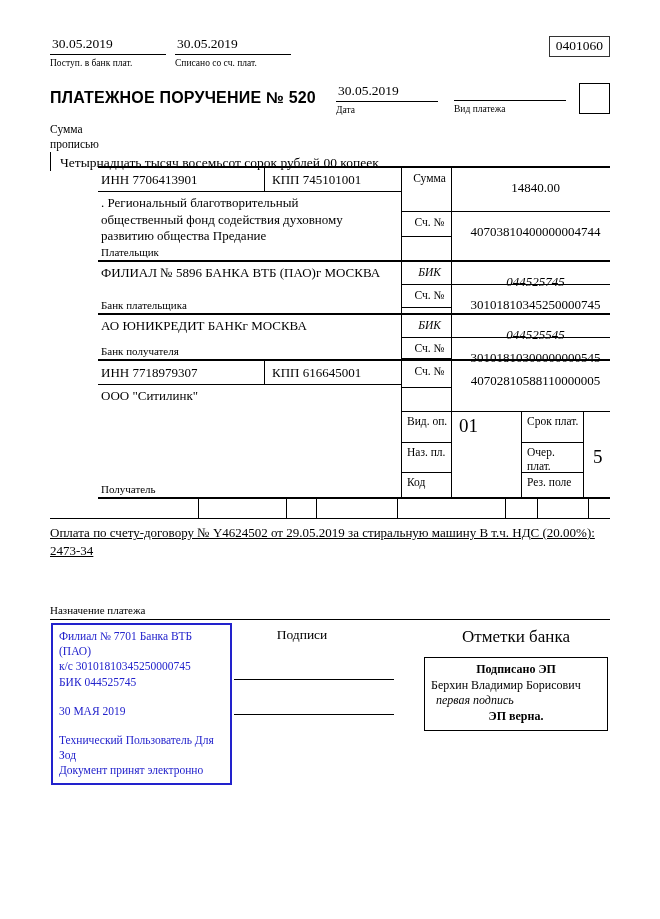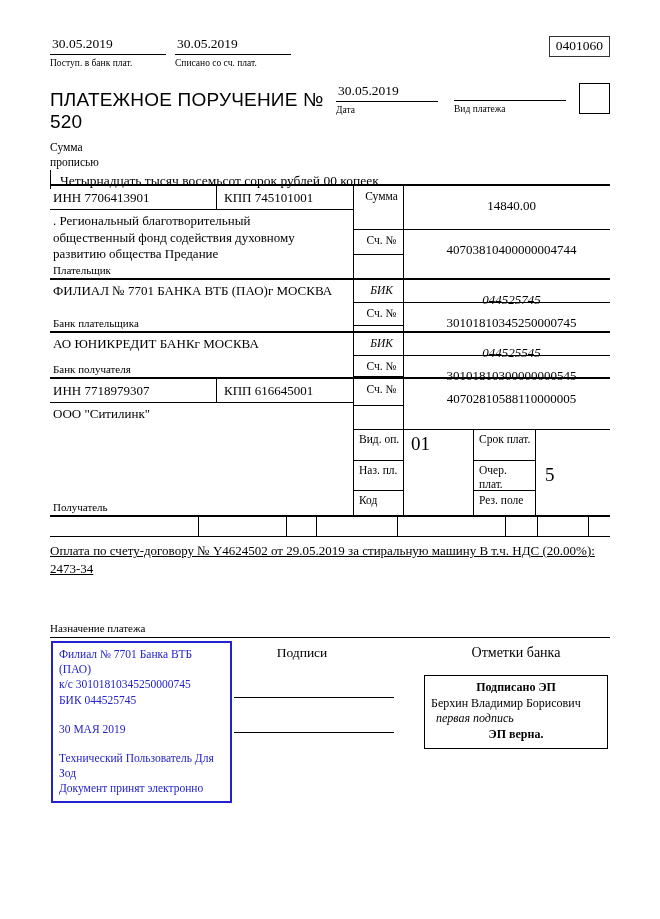--- a/index.html
+++ b/index.html
@@ -14,33 +14,33 @@
 
   
   .toprow { display:flex; align-items:flex-start; }
   .datefield { width:116px; margin-right:9px; }
   .dval { font-size:13.5px; padding:0 2px 2px 2px; border-bottom:1.5px solid #000; }
   .dlab { font-size:9.5px; padding-top:3px; }
   .formcode { margin-left:auto; border:1.5px solid #333; padding:1px 6px 2px 6px; font-size:13.5px; }
 
   
   .titlerow { display:flex; margin-top:15px; align-items:flex-start; }
-  .title { width:286px; font-family:"Liberation Sans", sans-serif; font-weight:normal; font-size:19px; padding-top:6px; letter-spacing:.2px; }
+  .title { width:286px; font-family:"Liberation Sans", sans-serif; font-weight:bold; font-size:16px; padding-top:6px; letter-spacing:.2px; }
   .tfield { width:102px; }
   .tfield .dval { min-height:18px; }
   .tfield2 { width:112px; margin-left:16px; }
   .emptybox { margin-left:auto; width:31px; height:31px; border:1.5px solid #000; }
 
   
   .sumrow { display:flex; margin-top:4px; height:47px;flex-direction:column; }
   .sumlbl { width:63px; font-size:11.5px; line-height:1.3; padding-top:3px; }
   .sumval { flex:1; border-left:1px solid #000; padding:3px 0 0 9px; font-size:13.5px; }
 
   
-  .paytable { border-top:2px solid #000; }
+  .paytable { border-top:2px solid #000;margin-left:48px; }
   .sec { display:flex; border-bottom:2px solid #000; }
   .sec-left { width:304px; border-right:1px solid #000; display:flex; flex-direction:column; }
   .sec-right { flex:1; display:flex; flex-direction:column; }
   .idrow { display:flex; height:24px; border-bottom:1px solid #000; }
   .idrow .inn { width:167px; border-right:1px solid #000; padding:4px 3px 0 3px; }
   .idrow .kpp { flex:1; padding:4px 0 0 7px; }
   .nameblock { flex:1; padding:3px 3px 0 3px; line-height:1.28; }
   .nameblock.narrow { max-width:252px; }
   .seclab { font-size:11px; padding:0 3px 2px 3px; }
   .vrow { display:flex;text-align:center; }
@@ -88,21 +88,21 @@
   .bluebox {
     position:absolute; left:1px; top:3px; width:181px; min-height:127px;
     border:2px solid #2222cc; color:#2222cc;
     font-size:11.5px; line-height:1.32; padding:4px 5px 5px 6px;
   }
   .bluebox .gap { margin-top:14px; }
   .sighead { position:absolute; left:172px; top:7px; width:160px; text-align:center; font-size:13.5px; }
   .sigline { position:absolute; left:184px; width:160px; border-bottom:1px solid #000; }
   .sigline.l1 { top:59px; }
   .sigline.l2 { top:94px; }
-  .markshead { position:absolute; left:372px; top:7px; width:188px; text-align:center; font-size:14px; }
+  .markshead { position:absolute; left:372px; top:7px; width:188px; text-align:center; font-size:17px; }
   .stampbox {
     position:absolute; left:374px; top:37px; width:184px; min-height:74px;
     border:1.5px solid #000; font-size:12px; line-height:1.3; padding:4px 6px;
   }
   .st-title { text-align:center; font-weight:bold; }
   .st-note { font-style:italic; padding-left:5px; }
   .st-ver { font-weight:bold; text-align:center; }
 </style>
 </head>
 <body>
@@ -160,21 +160,21 @@
             <div class="vlblp">
               <div class="in">Сч. №</div>
             </div>
             <div class="vval">40703810400000004744</div>
           </div>
         </div>
       </div>
 
       <div class="sec s2">
         <div class="sec-left">
-          <div class="nameblock">ФИЛИАЛ № 7701 БАНКА ВТБ (ПАО)г МОСКВА</div>
+          <div class="nameblock">ФИЛИАЛ № 5896 БАНКА ВТБ (ПАО)г МОСКВА</div>
           <div class="seclab">Банк плательщика</div>
         </div>
         <div class="sec-right">
           <div class="vrow bikrow">
             <div class="vlbl">БИК</div>
             <div class="vval">044525745</div>
           </div>
           <div class="vrow" style="flex:1">
             <div class="vlblp">
               <div class="in">Сч. №</div>

